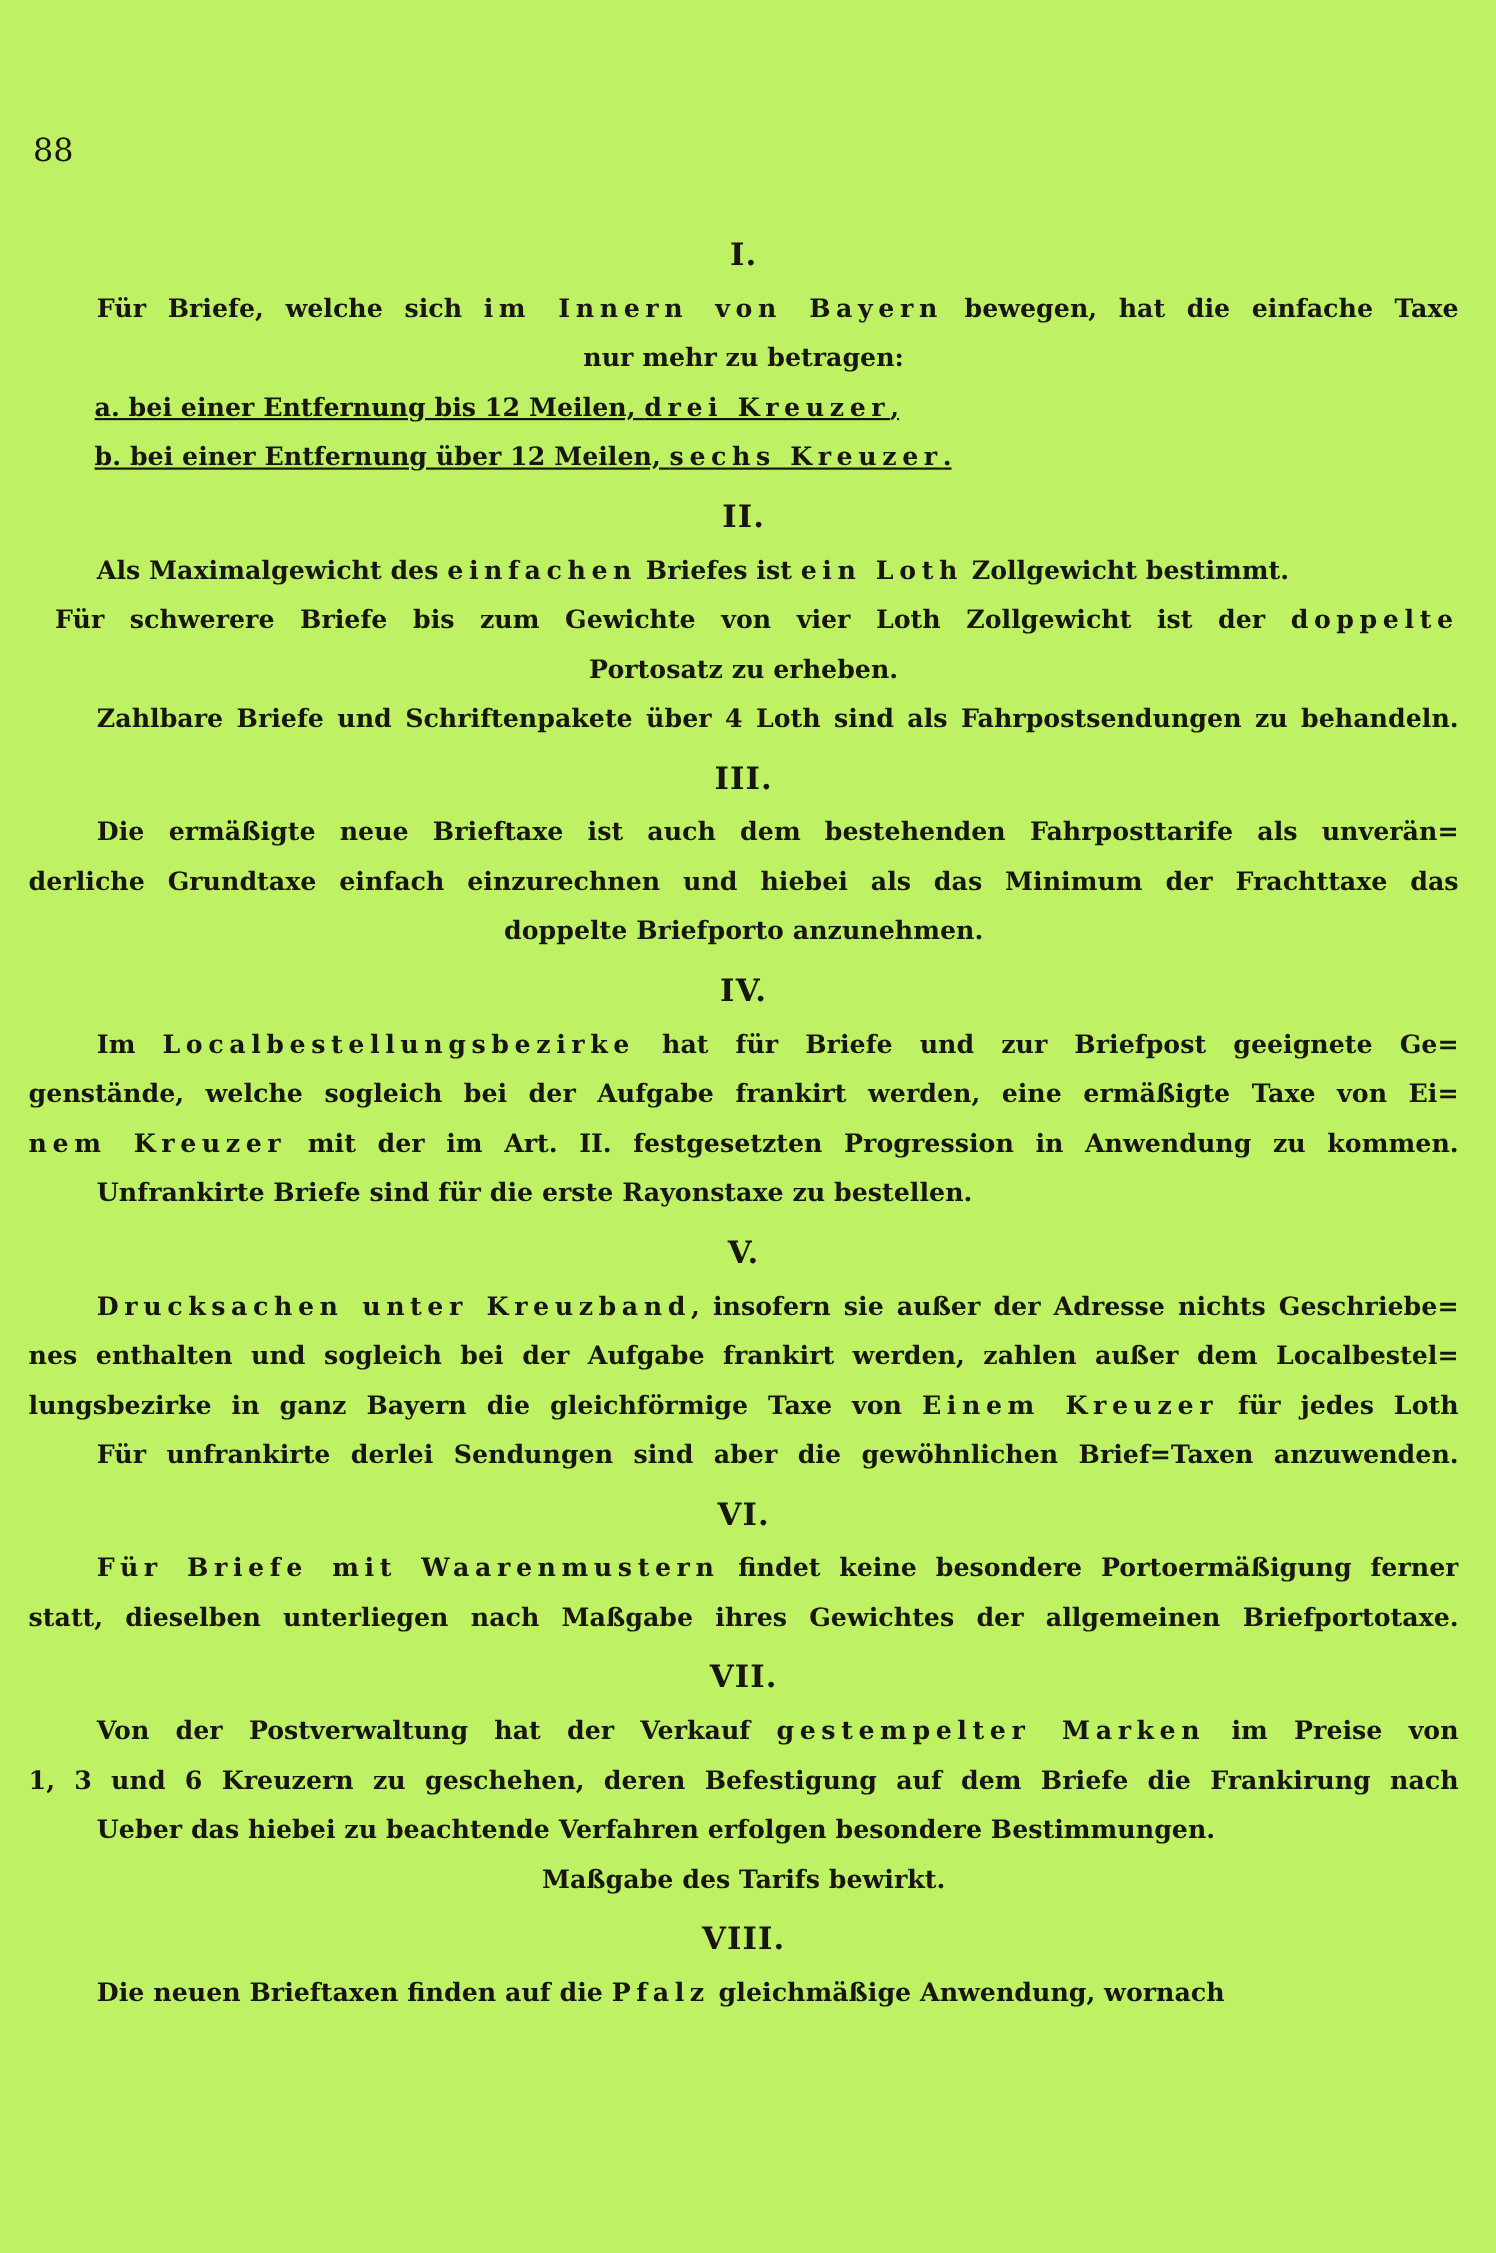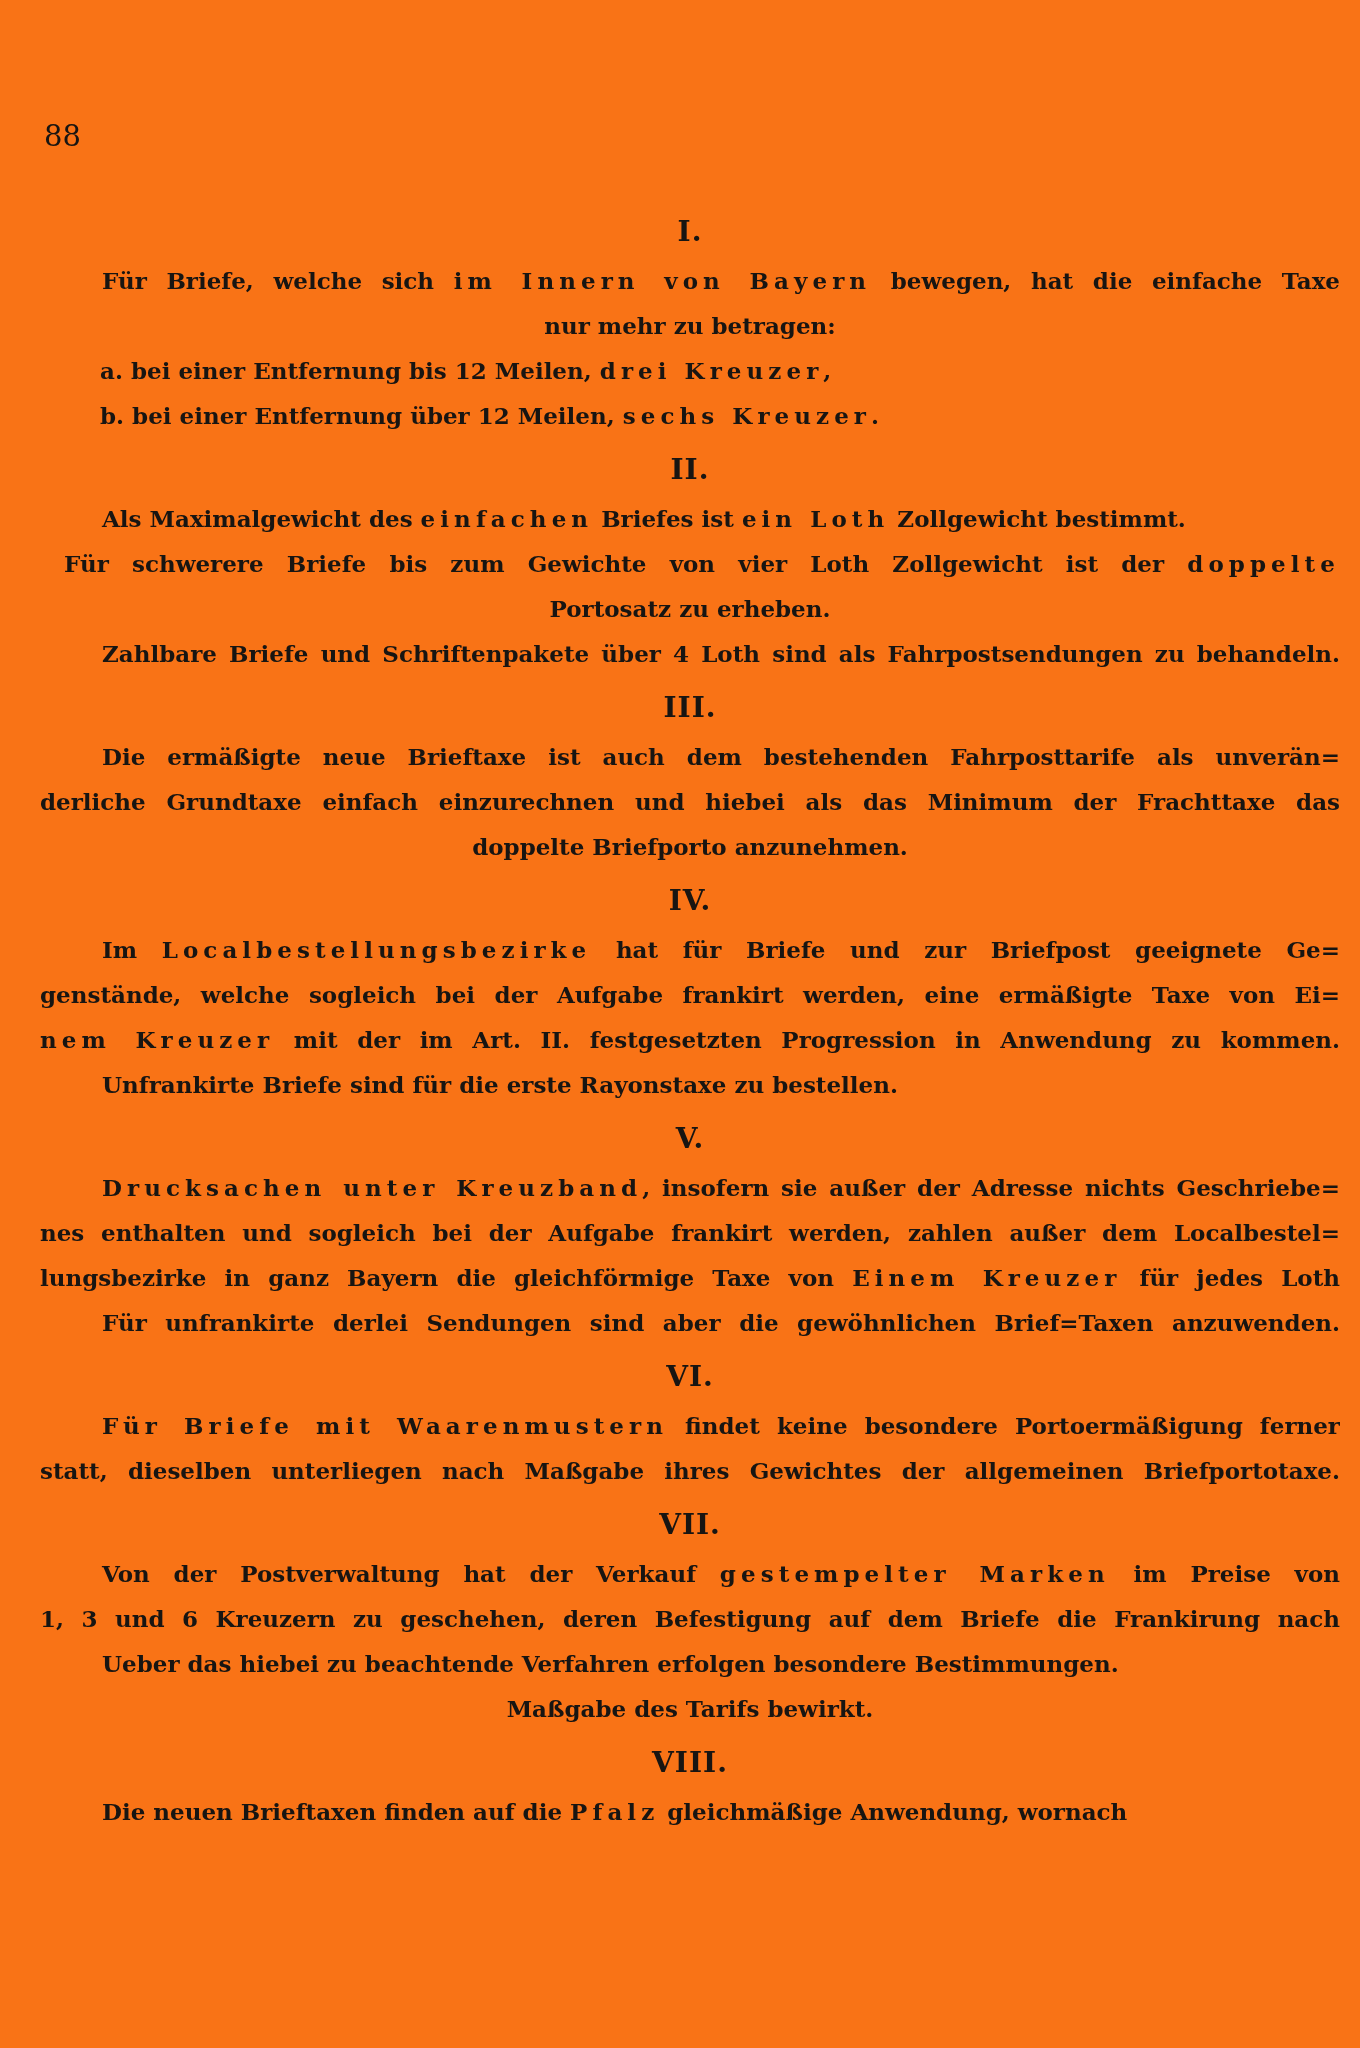--- a/index.html
+++ b/index.html
@@ -1,21 +1,21 @@
 <!DOCTYPE html>
 <html><head>
 <meta charset="utf-8">
 <style>
   html,body{margin:0;padding:0;background:#ffffff;}
   .page{
     position:relative;
     width:1360px;height:2048px;
-    background:#f97316;
+    background:#bef264;
     box-sizing:border-box;
-    padding:118px 30px 0 40px;
+    padding:118px 30px 0 26px;
     font-family:"DejaVu Serif","Liberation Serif",serif;
     color:#181512;
     overflow:hidden;
   }
   .page-number{
     font-size:29px;line-height:36px;
     margin:0 0 58px 4px;
     font-weight:400;
   }
   .doc{width:1300px;}
@@ -33,21 +33,21 @@
   }
   .just{
     text-align:justify;
     text-align-last:justify;
     -moz-text-align-last:justify;
     text-justify:inter-word;
   }
   .ind-none{padding-left:0;text-align:center;}
   .ind-first{padding-left:62px;}
   .ind-small{padding-left:24px;}
-  .ind-list{padding-left:60px;}
+  .ind-list{padding-left:60px;text-decoration:underline;}
   .sperr{letter-spacing:0.22em;}
 </style>
 </head>
 <body>
 
 <div class="page">
   <div class="page-number">88</div>
   <div class="doc">
       <div class="heading">I.</div>
       <div class="line ind-first just"><span class="">Für Briefe, welche sich </span><span class="sperr">im Innern von Bayern</span><span class=""> bewegen, hat die einfache Taxe</span></div>

